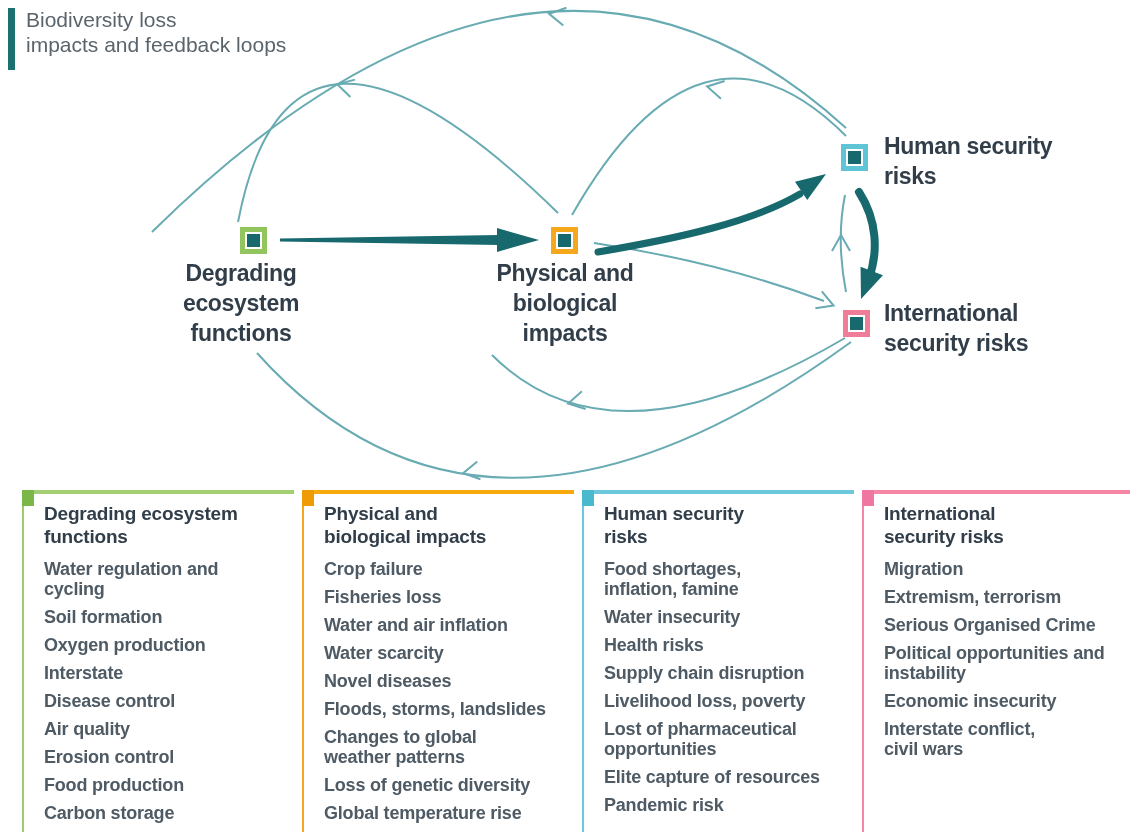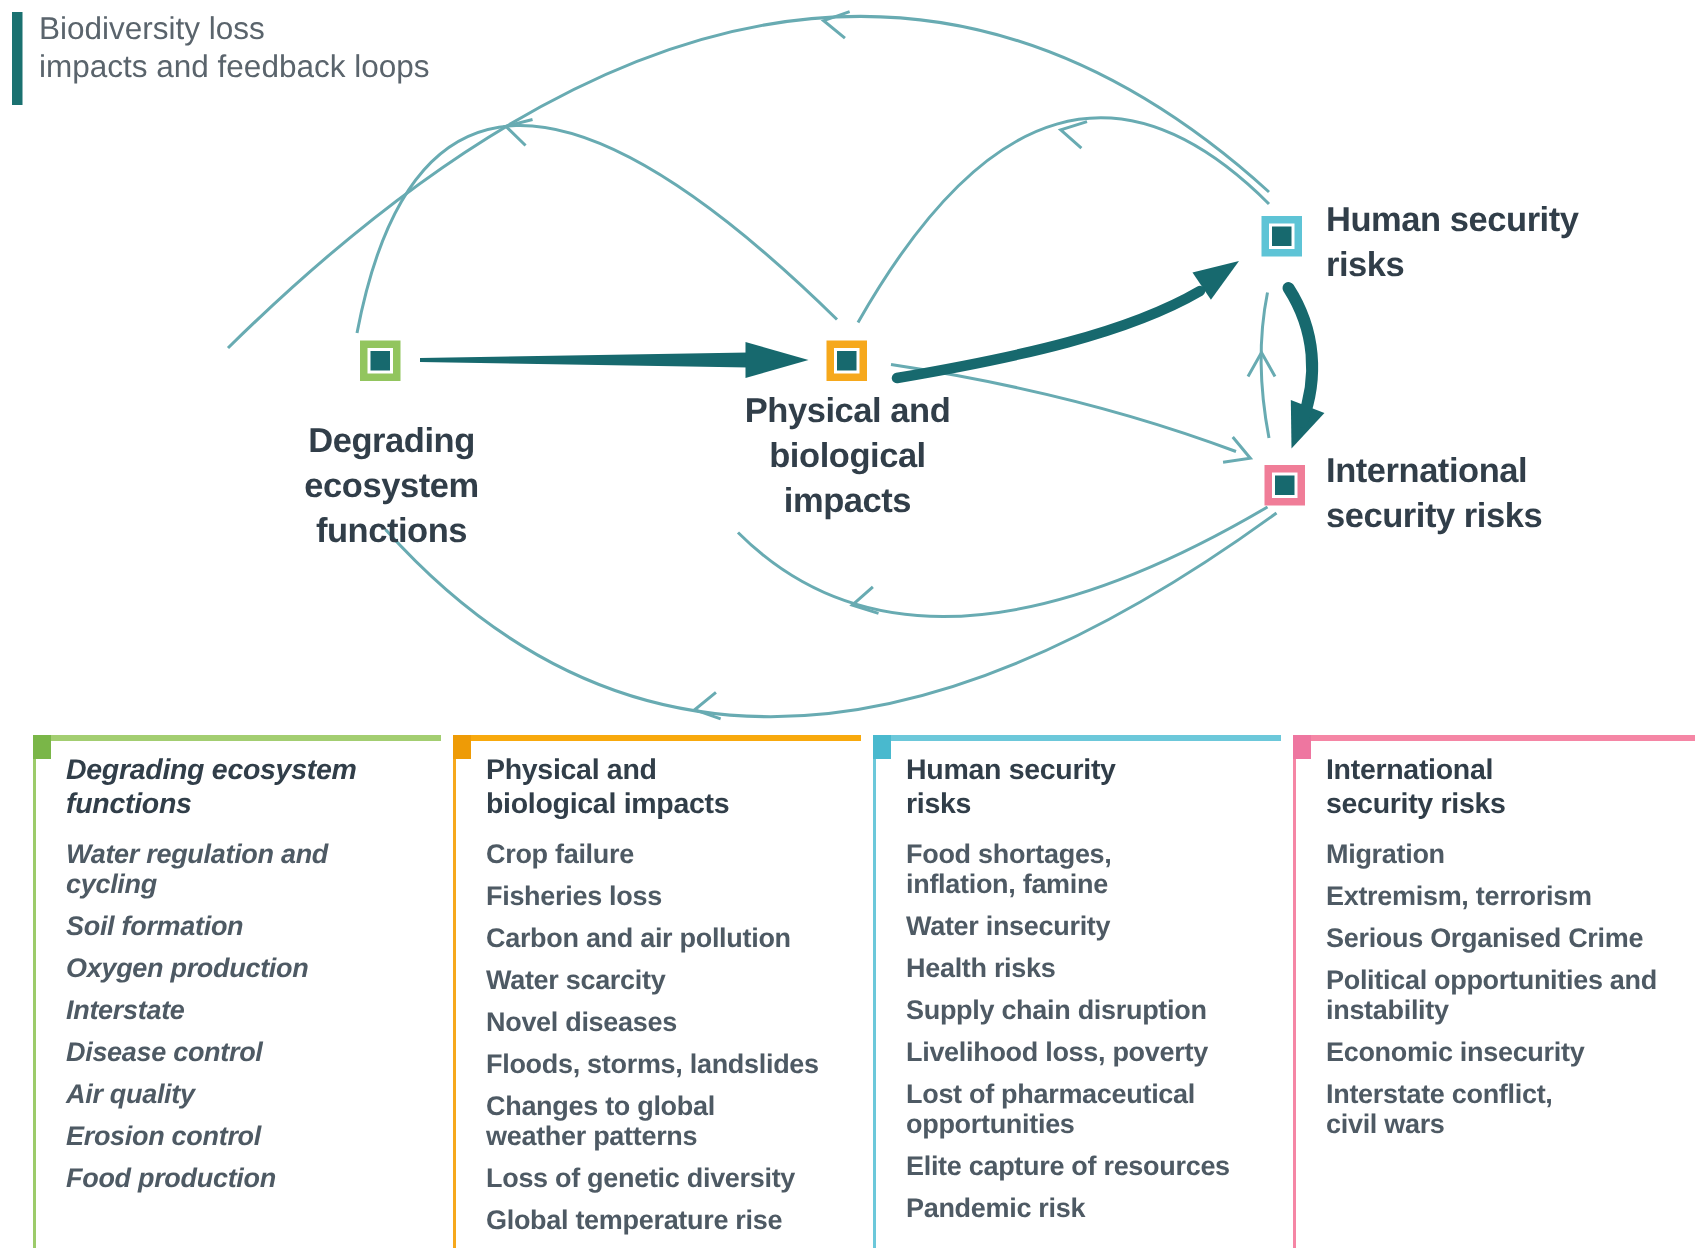--- a/index.html
+++ b/index.html
@@ -98,58 +98,59 @@
 <div class="node-marker b-orange" style="left:551px; top:227px;">
     <div class="dot"></div>
   </div>
 <div class="node-marker b-cyan" style="left:841px; top:144px;">
     <div class="dot"></div>
   </div>
 <div class="node-marker b-pink" style="left:843px; top:310px;">
     <div class="dot"></div>
   </div>
 
-<div class="node-label center" style="left:136px; top:258px;margin-top:20px;">Degrading
+<div class="node-label center" style="left:116px; top:258px;">Degrading
 ecosystem
 functions</div>
 <div class="node-label center" style="left:440px; top:258px;">Physical and
 biological
 impacts</div>
 <div class="node-label" style="left:884px; top:131px;">Human security
 risks</div>
 <div class="node-label" style="left:884px; top:298px;">International
 security risks</div>
 
-<div class="col bl-green" style="left:22px;font-style:italic;">
+<div class="col bl-green" style="left:22px;">
   <div class="topbar bg-green"></div>
   <div class="corner bgd-green"></div>
   <div class="body">
     <h3>Degrading ecosystem
 functions</h3>
     <div class="item">Water regulation and
 cycling</div>
     <div class="item">Soil formation</div>
     <div class="item">Oxygen production</div>
     <div class="item">Interstate</div>
     <div class="item">Disease control</div>
     <div class="item">Air quality</div>
     <div class="item">Erosion control</div>
     <div class="item">Food production</div>
+    <div class="item">Carbon storage</div>
   </div>
 </div>
 
 <div class="col bl-orange" style="left:302px;">
   <div class="topbar bg-orange"></div>
   <div class="corner bgd-orange"></div>
   <div class="body">
     <h3>Physical and
 biological impacts</h3>
     <div class="item">Crop failure</div>
     <div class="item">Fisheries loss</div>
-    <div class="item">Carbon and air pollution</div>
+    <div class="item">Water and air inflation</div>
     <div class="item">Water scarcity</div>
     <div class="item">Novel diseases</div>
     <div class="item">Floods, storms, landslides</div>
     <div class="item">Changes to global
 weather patterns</div>
     <div class="item">Loss of genetic diversity</div>
     <div class="item">Global temperature rise</div>
   </div>
 </div>
 

